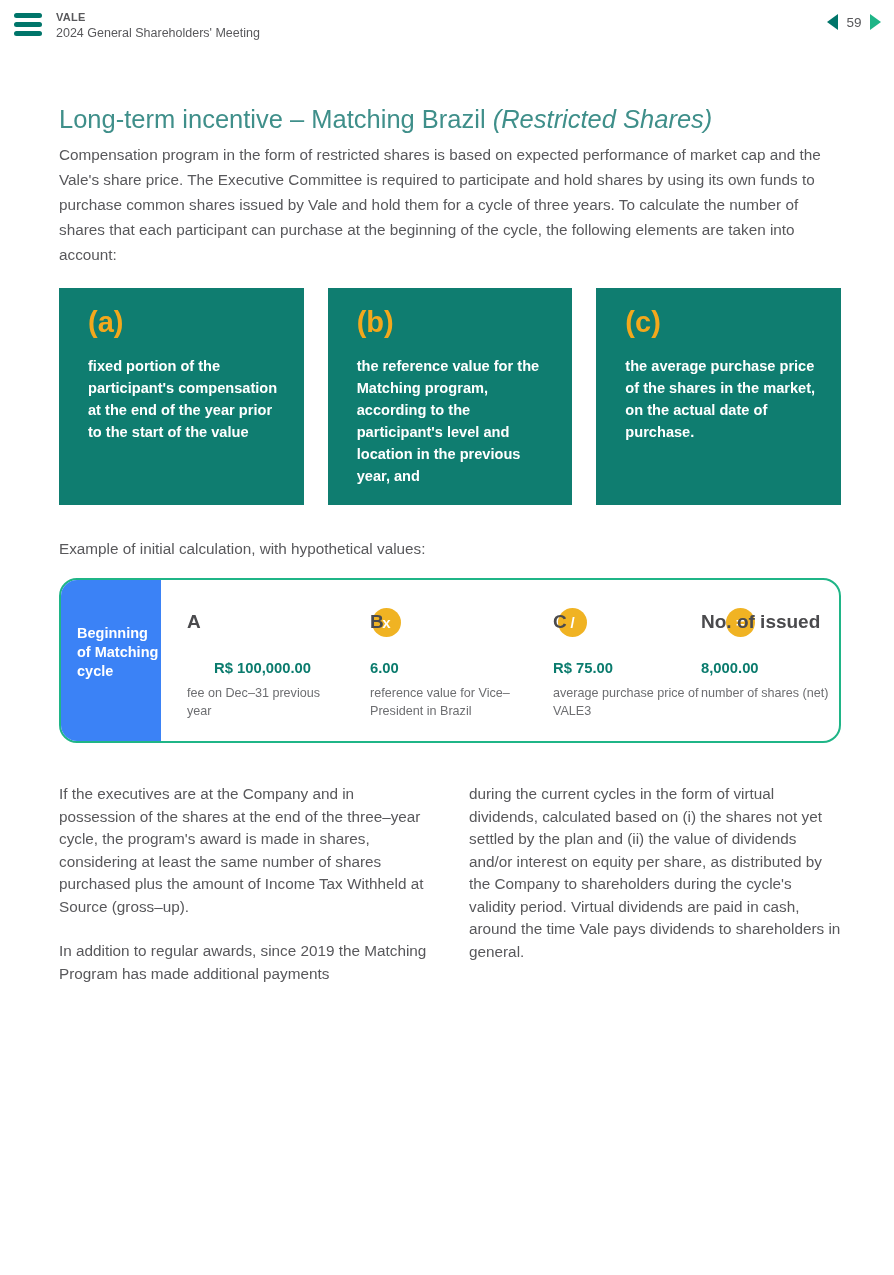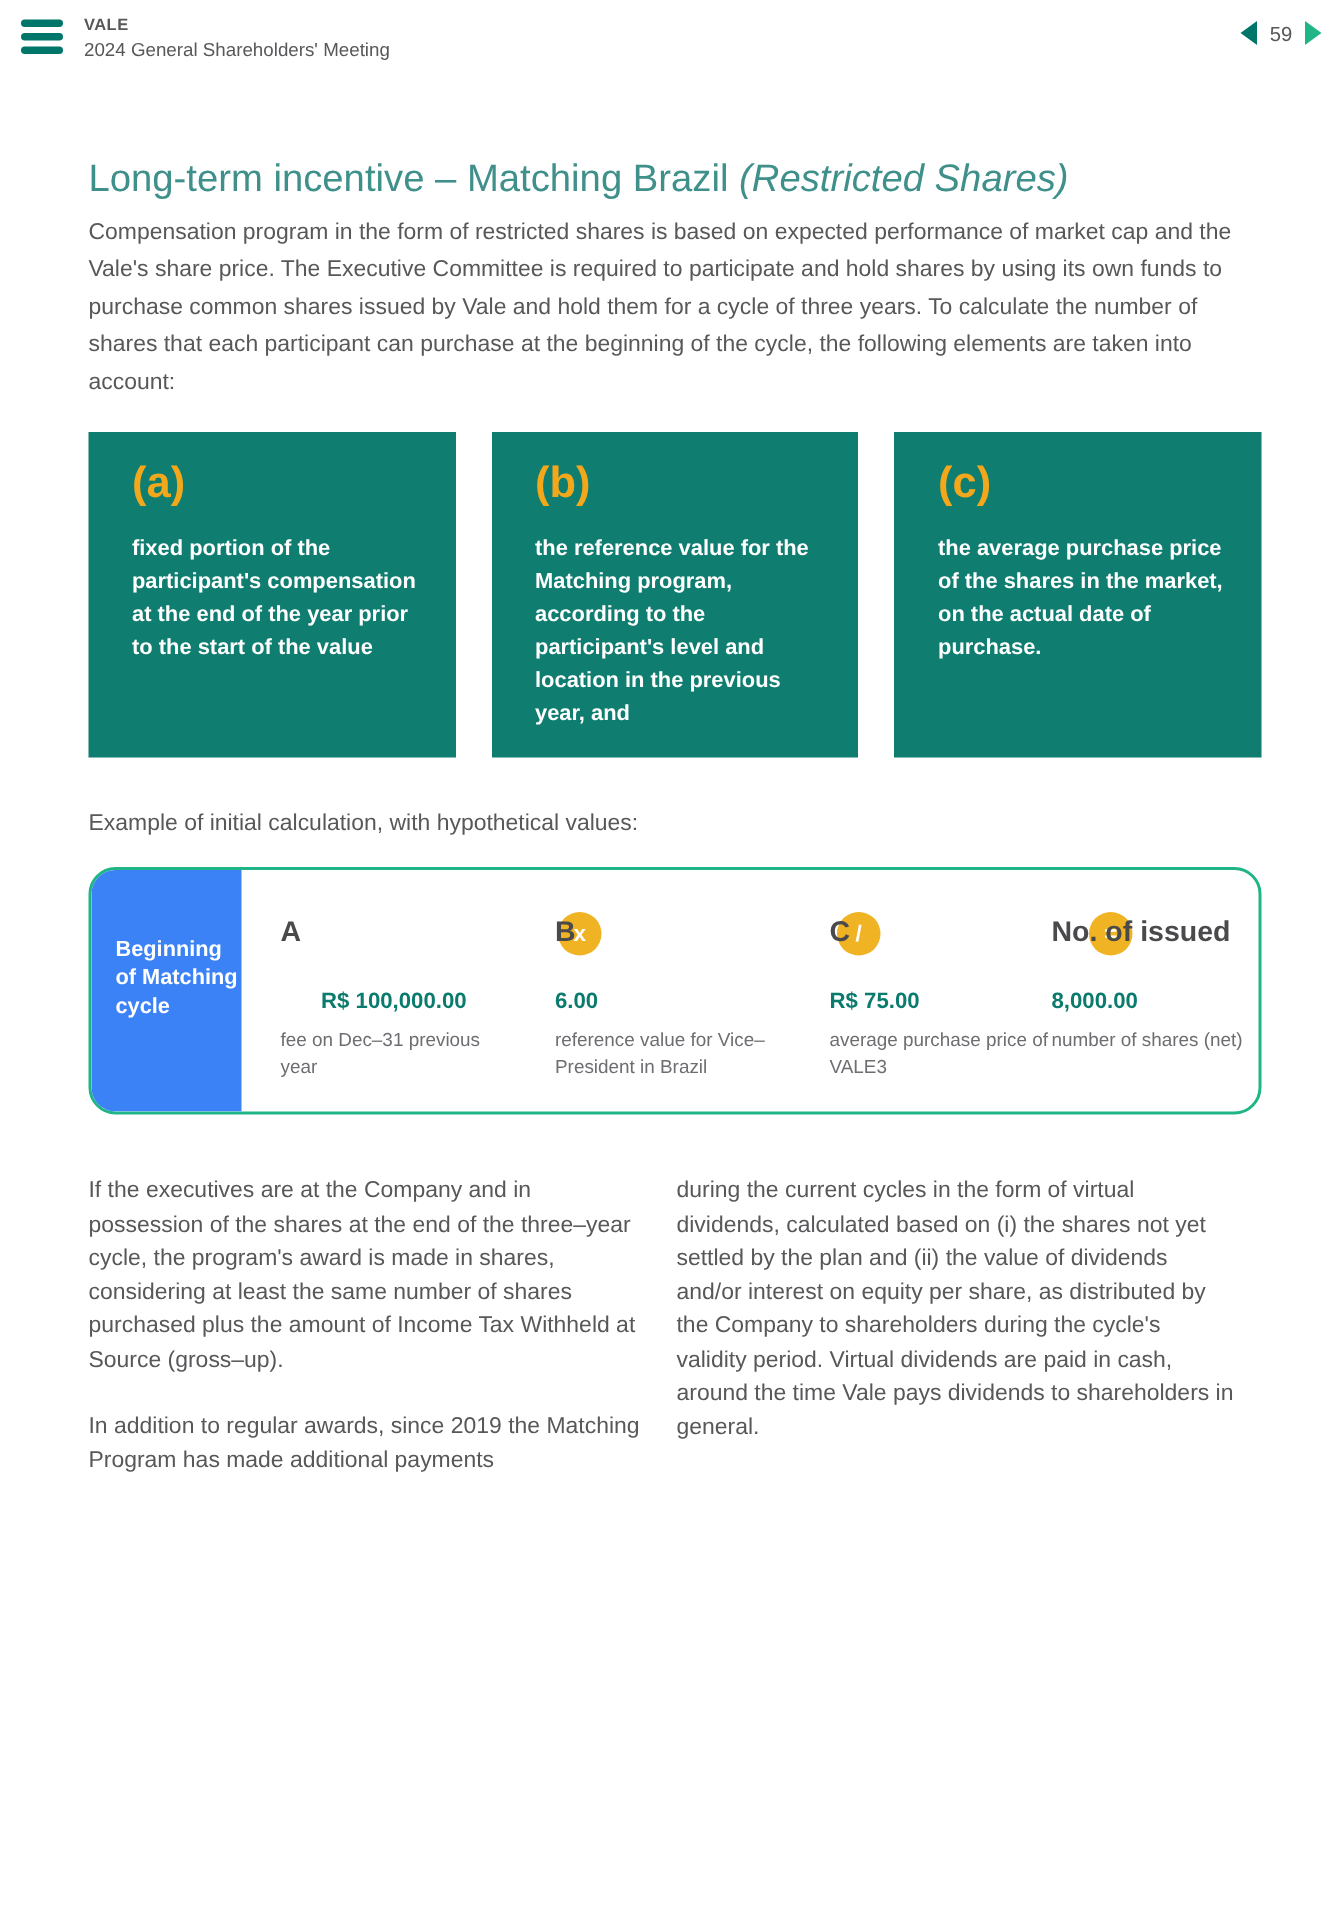--- a/index.html
+++ b/index.html
@@ -195,21 +195,21 @@
     justify-content: center;
     line-height: 1;
   }
 
   
   .bottom-cols {
     position: absolute;
     left: 59px; top: 783px;
     width: 782px;
     display: flex;
-    gap: 20px;
+    gap: 38px;
   }
   .bcol {
     width: 372px;
     font-size: 15.3px;
     line-height: 22.5px;
     color: #58585b;
   }
   .bcol p { margin: 0 0 22px 0; }
   .bcol p:last-child { margin-bottom: 0; }
 </style>

